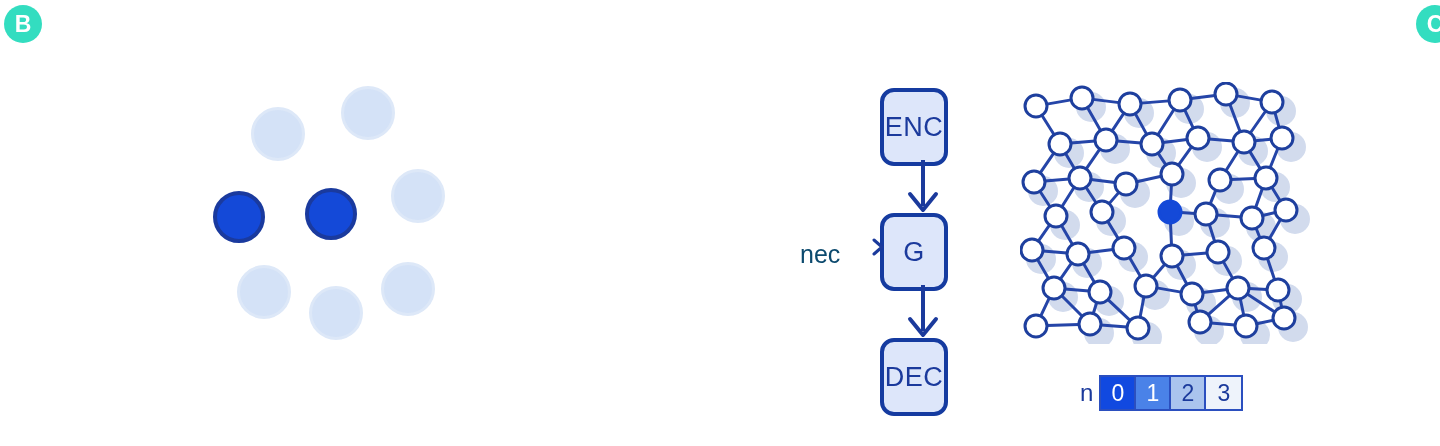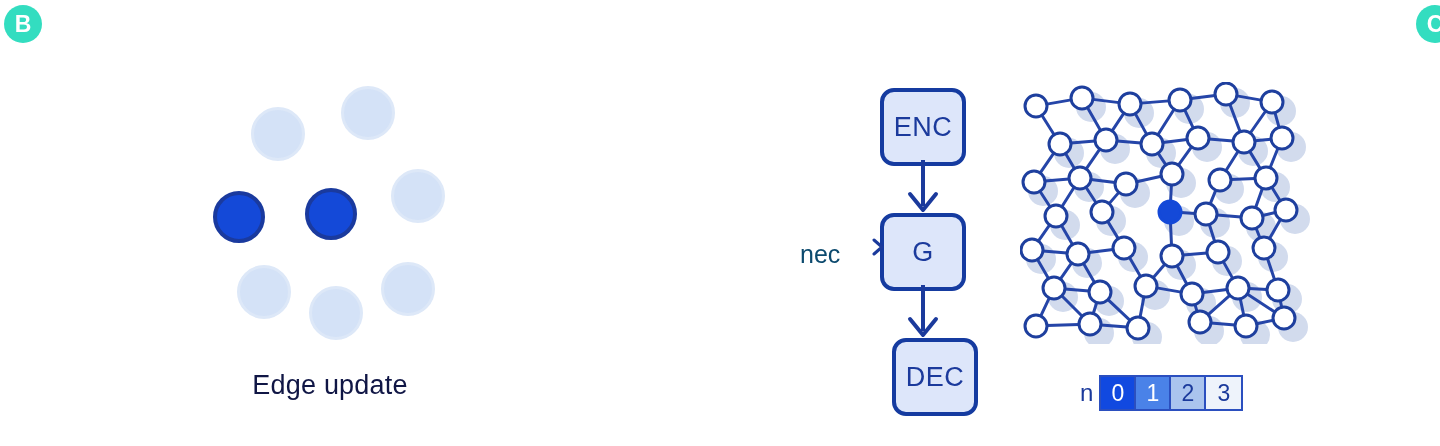--- a/index.html
+++ b/index.html
@@ -76,36 +76,36 @@
     position: absolute;
     left: 700px;
     top: 0;
     width: 740px;
     height: 446px;
   }
 
   .proc-box {
     position: absolute;
     box-sizing: border-box;
-    width: 86px;
+    width: 68px;
     height: 78px;
     background: #dde6fa;
     border: 4px solid #153ba0;
     border-radius: 14px;
     color: #1b3a9c;
     font-size: 27px;
     font-family: "Liberation Sans", sans-serif;
     display: flex;
     align-items: center;
     justify-content: center;
     letter-spacing: 0.5px;
   }
   #box-enc { left: 180px; top: 88px; }
   #box-g   { left: 180px; top: 213px; }
-  #box-dec { left: 180px; top: 338px; margin-left: 12px; }
+  #box-dec { left: 180px; top: 338px; }
 
   #nec-label {
     position: absolute;
     left: 100px;
     top: 240px;
     font-size: 25px;
     color: #0c4a6e;
     font-family: "Liberation Sans", sans-serif;
   }
 
@@ -165,21 +165,20 @@
         <div class="node-b pale" style="left: 251px; top: 107px; width: 54px; height: 54px;"></div>
         <div class="node-b pale" style="left: 341px; top: 86px; width: 54px; height: 54px;"></div>
         <div class="node-b pale" style="left: 391px; top: 169px; width: 54px; height: 54px;"></div>
         <div class="node-b active" style="left: 213px; top: 191px; width: 52px; height: 52px;"></div>
         <div class="node-b active" style="left: 305px; top: 188px; width: 52px; height: 52px;"></div>
         <div class="node-b pale" style="left: 237px; top: 265px; width: 54px; height: 54px;"></div>
         <div class="node-b pale" style="left: 309px; top: 286px; width: 54px; height: 54px;"></div>
         <div class="node-b pale" style="left: 381px; top: 262px; width: 54px; height: 54px;"></div>
       </div>
 
-    <div id="edge-update-label">Edge update</div>
   </div>
 
   <div id="panel-c">
 
     <div class="panel-badge" id="badge-c">C</div>
 
     <div class="proc-box" id="box-enc">ENC</div>
 
     <div class="proc-box" id="box-g">G</div>
 

